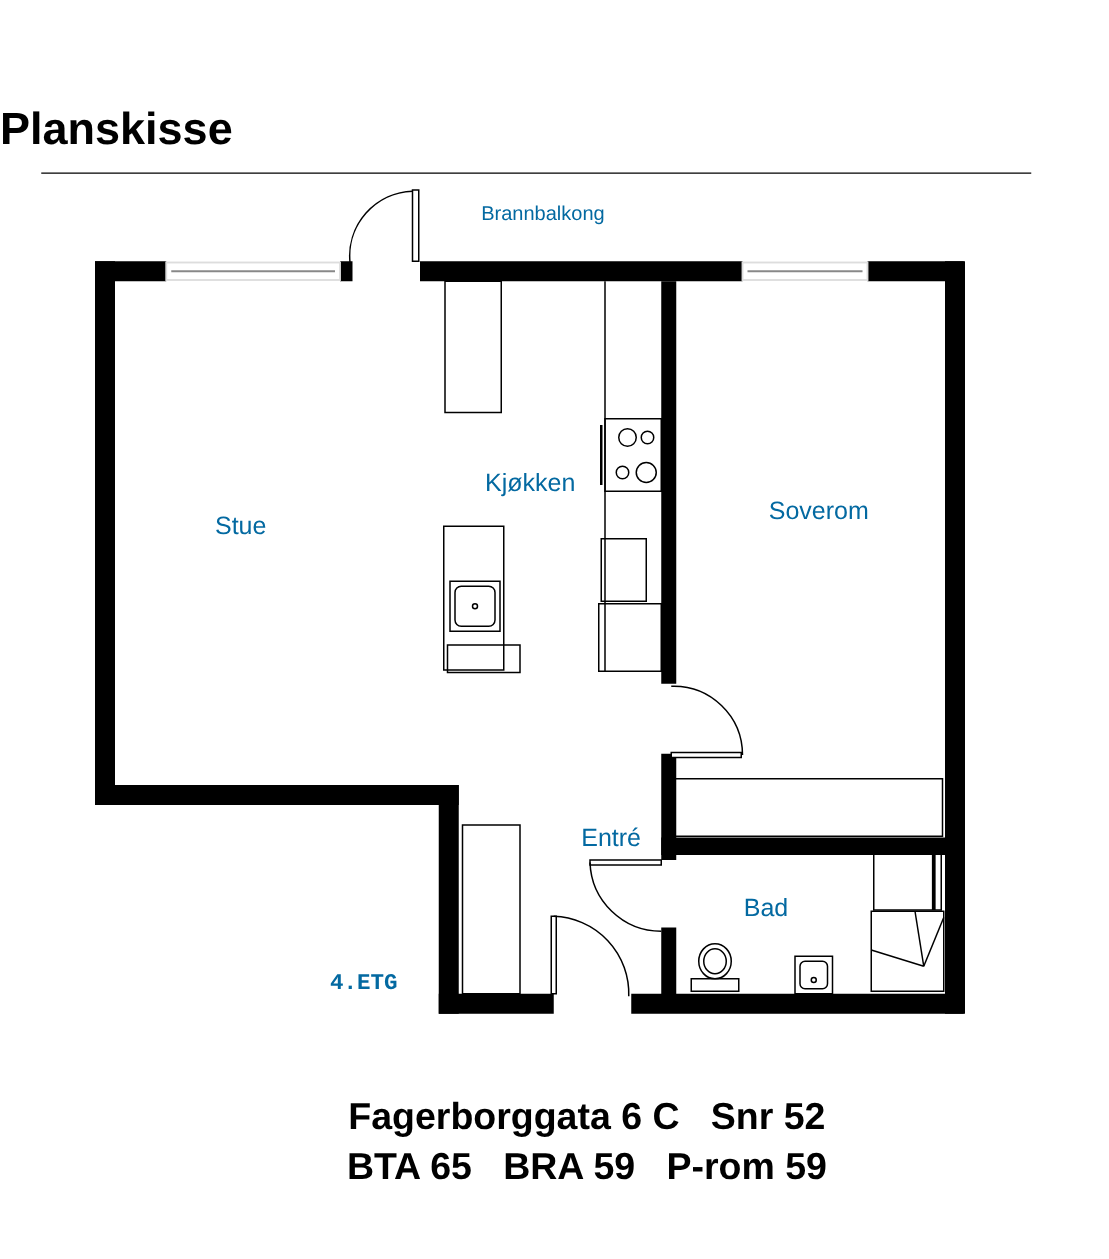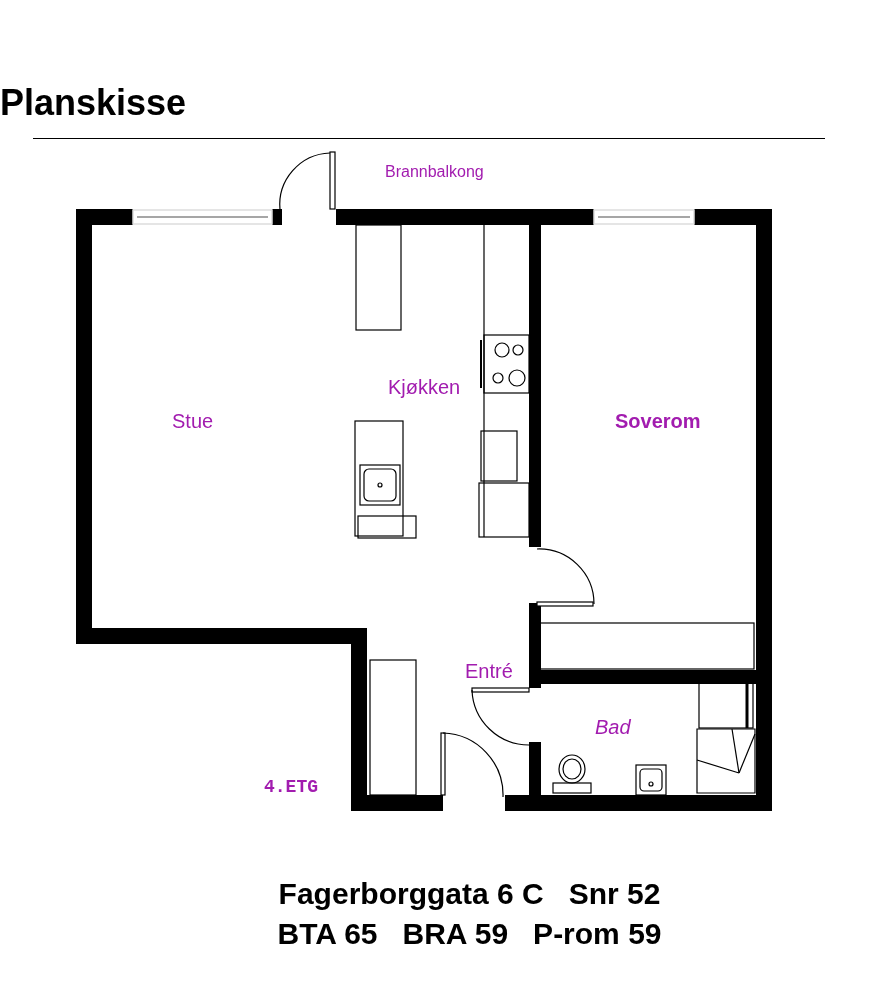--- a/index.html
+++ b/index.html
@@ -1,20 +1,20 @@
 <!DOCTYPE html>
 <html><head>
 <meta charset="utf-8">
 <style>
   html, body { margin:0; padding:0; background:#ffffff; }
   body { width:887px; height:1007px; position:relative; overflow:hidden; font-family:"Liberation Sans", sans-serif; }
   .title { position:absolute; left:0; width:847px; top:82px; text-align:left; font-size:36px; font-weight:bold; color:#000; }
   .rule { position:absolute; left:33px; top:138px; width:792px; height:1px; background:#000; }
   svg { position:absolute; left:0; top:0; }
-  .lbl { position:absolute; font-size:20px; color:#a21caf; white-space:nowrap; }
+  .lbl { position:absolute; font-size:20px; color:#0369a1; white-space:nowrap; }
   .lbl-small { font-size:16px; }
   .lbl-bold { font-weight:bold; font-size:18px;font-family:Liberation Mono, monospace; }
   .footer { position:absolute; left:16px; width:867px; text-align:center; font-weight:bold; font-size:30px; color:#000; line-height:36px;margin-left:20px; }
 </style>
 </head>
 <body>
 
 <div class="title">Planskisse</div>
 <div class="rule"></div>
 
@@ -108,19 +108,19 @@
     <ellipse cx="572" cy="769" rx="9" ry="10"></ellipse>
     <rect x="636" y="765" width="30" height="30"></rect>
     <rect x="640" y="769" width="22" height="22" rx="4"></rect>
     <circle cx="651" cy="784" r="2"></circle>
   </g>
 </svg>
 
 <div class="lbl lbl-small" style="left:385px;top:163px;">Brannbalkong</div>
 <div class="lbl" style="left:172px;top:410px;">Stue</div>
 <div class="lbl" style="left:388px;top:376px;">Kjøkken</div>
-<div class="lbl" style="left:615px;top:410px;font-weight:bold;">Soverom</div>
+<div class="lbl" style="left:615px;top:398px;">Soverom</div>
 <div class="lbl" style="left:425px;top:660px;margin-left:40px;">Entré</div>
-<div class="lbl" style="left:595px;top:716px;font-style:italic;">Bad</div>
+<div class="lbl" style="left:595px;top:716px;">Bad</div>
 <div class="lbl lbl-bold" style="left:264px;top:777px;">4.ETG</div>
 
 <div class="footer" style="top:876px;white-space:pre;">Fagerborggata 6 C   Snr 52</div>
 <div class="footer" style="top:916px;white-space:pre;">BTA 65   BRA 59   P-rom 59</div>
 
 </body></html>

